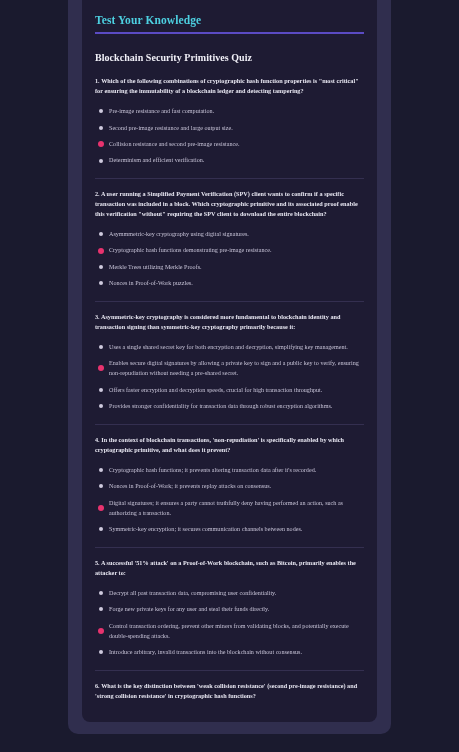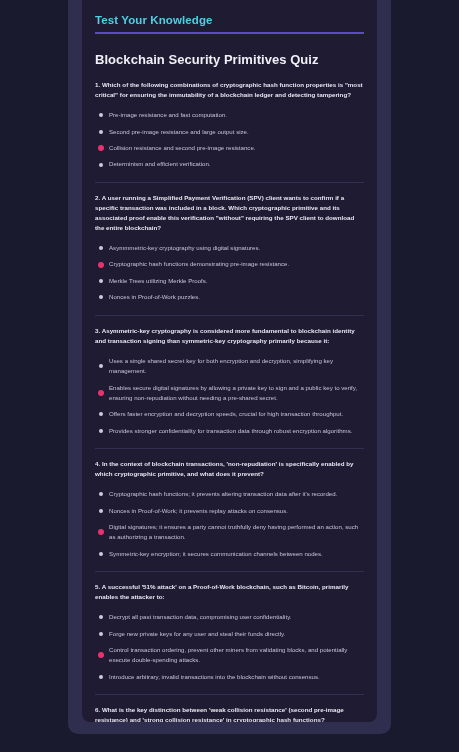--- a/index.html
+++ b/index.html
@@ -12,20 +12,21 @@
     overflow: hidden;
   }
 
   #app {
     position: relative;
     width: 459px;
     height: 752px;
     background: #1a1a2e;
     display: flex;
     justify-content: center;
+    font-family: Liberation Serif, serif;
   }
 
   
   .outer-frame {
     position: absolute;
     left: 68px;
     top: -14px;
     width: 323px;
     bottom: 18px;
     background: #302e4e;
@@ -56,21 +57,21 @@
 
   .title-rule {
     height: 2px;
     background: #5b4bc4;
     width: 100%;
     margin-bottom: 18px;
   }
 
   .quiz-heading {
     color: #f1f0f8;
-    font-size: 13px;
+    font-size: 10px;
     font-weight: bold;
     letter-spacing: 0.05px;
     margin-bottom: 13px;
   }
 
   .question-block { margin-bottom: 2px; }
 
   .q-text {
     color: #e8e7f2;
     font-size: 6.2px;

